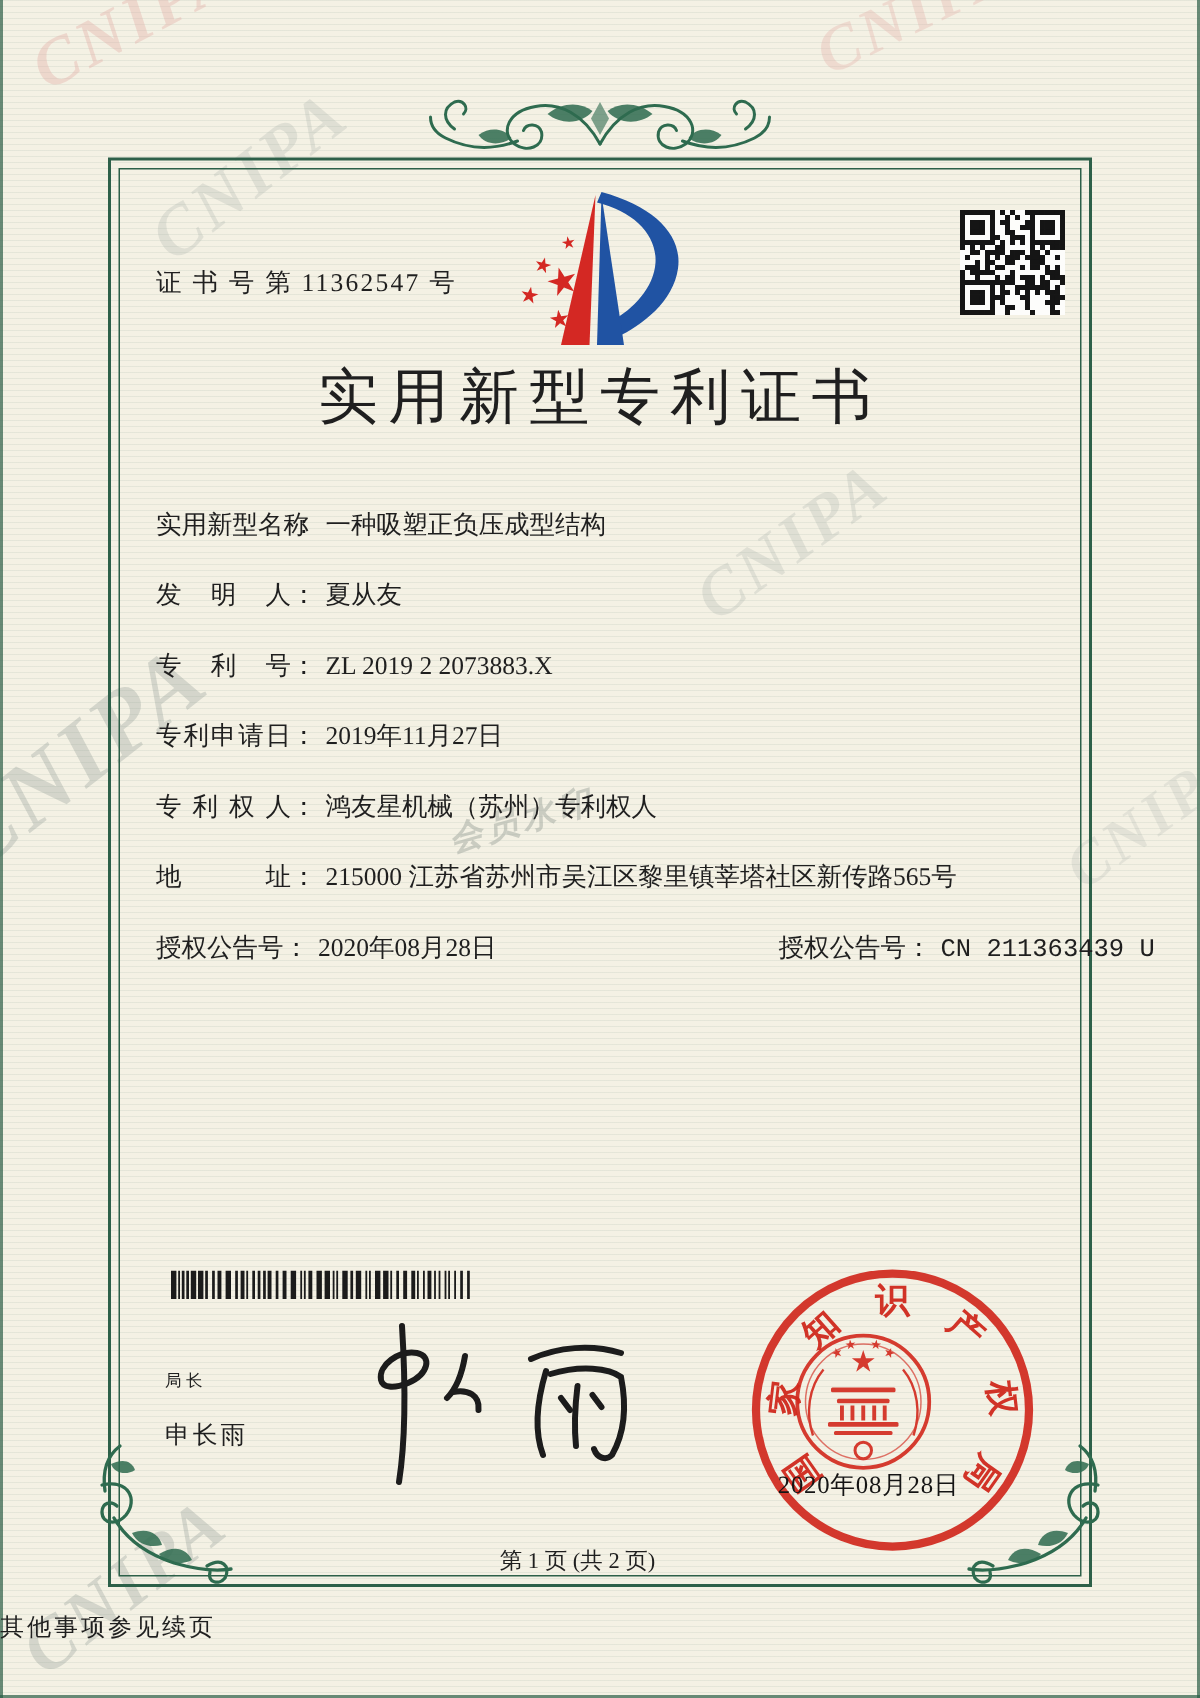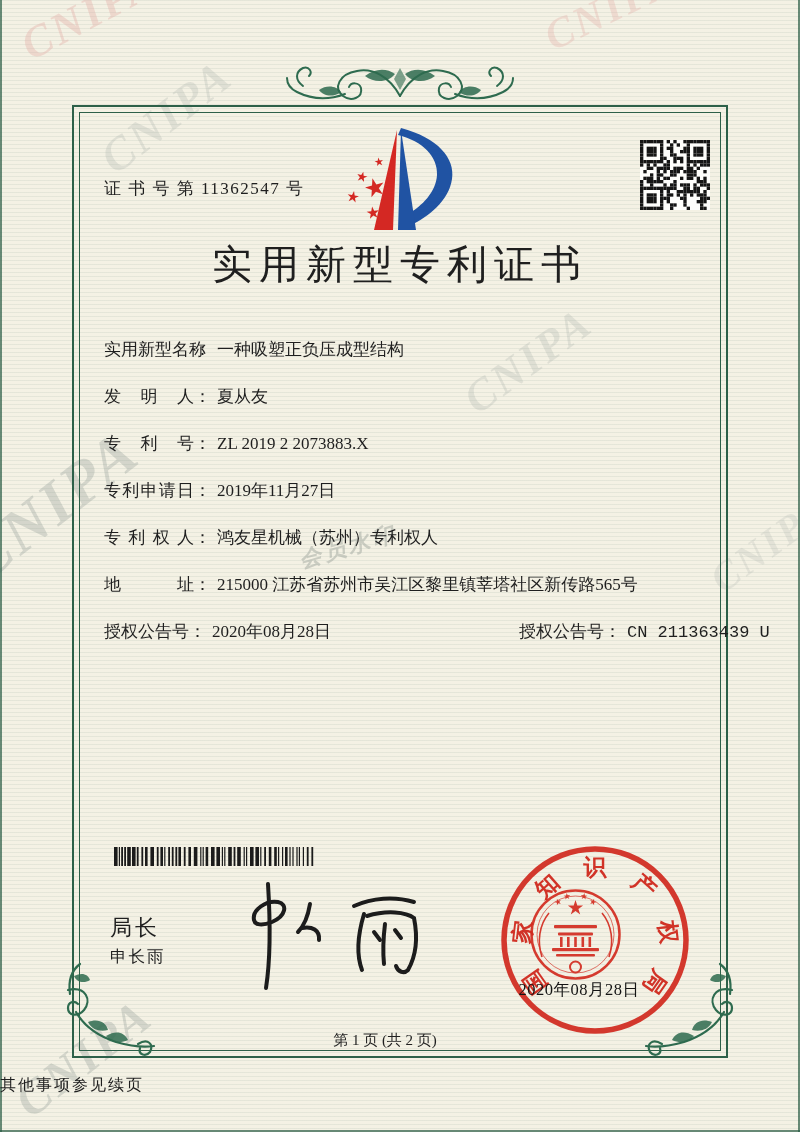--- a/index.html
+++ b/index.html
@@ -26,21 +26,21 @@
          font-size:40px;font-weight:400;letter-spacing:7px;}
   .frow{position:absolute;left:104px;font-size:17px;white-space:nowrap;}
   .f-label{display:inline-block;width:90px;text-align:justify;text-align-last:justify;}
   .f-colon{display:inline-block;}
   .f-value{margin-left:6px;}
   .grant-right{position:absolute;left:415px;top:0;white-space:nowrap;font-family:Liberation Mono, monospace;}
   .body-text{position:absolute;left:104px;top:655px;width:594px;font-size:16.5px;
              line-height:24.6px;text-align:justify;letter-spacing:.4px;}
   .body-text p{margin:0;text-indent:2em;}
   .barcode{position:absolute;left:112px;top:847px;}
-  .director-title{position:absolute;left:110px;top:913px;font-size:22px;letter-spacing:3px;}
+  .director-title{position:absolute;left:110px;top:913px;font-size:11px;letter-spacing:3px;}
   .director-name{position:absolute;left:110px;top:946px;font-size:16.5px;letter-spacing:2px;}
   .signature{position:absolute;left:222px;top:876px;color:#1c1c1c;}
   .seal{position:absolute;left:500px;top:845px;width:190px;height:190px;}
   .seal .ring-char{position:absolute;font-size:23px;font-weight:700;color:#cf2318;opacity:.92;}
   .emblem{position:absolute;left:28px;top:42px;color:#d2281c;opacity:.9;}
   .seal-date{position:absolute;left:0;top:134px;width:158px;text-align:center;
              font-size:16.5px;color:#141414;letter-spacing:.5px;}
   .page-footer{position:absolute;left:0;top:1031px;width:770px;text-align:center;font-size:15px;}
   .foot-note{position:absolute;left:0;top:1075px;width:770px;text-align:left;font-size:16px;letter-spacing:2px;}
 </style>

